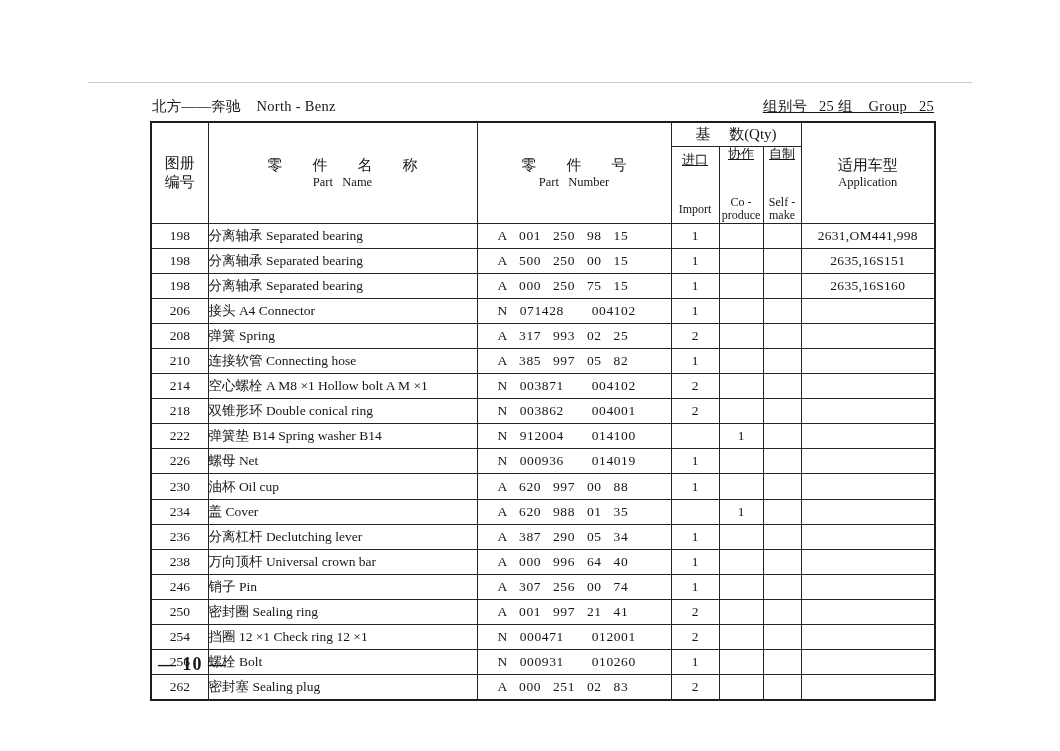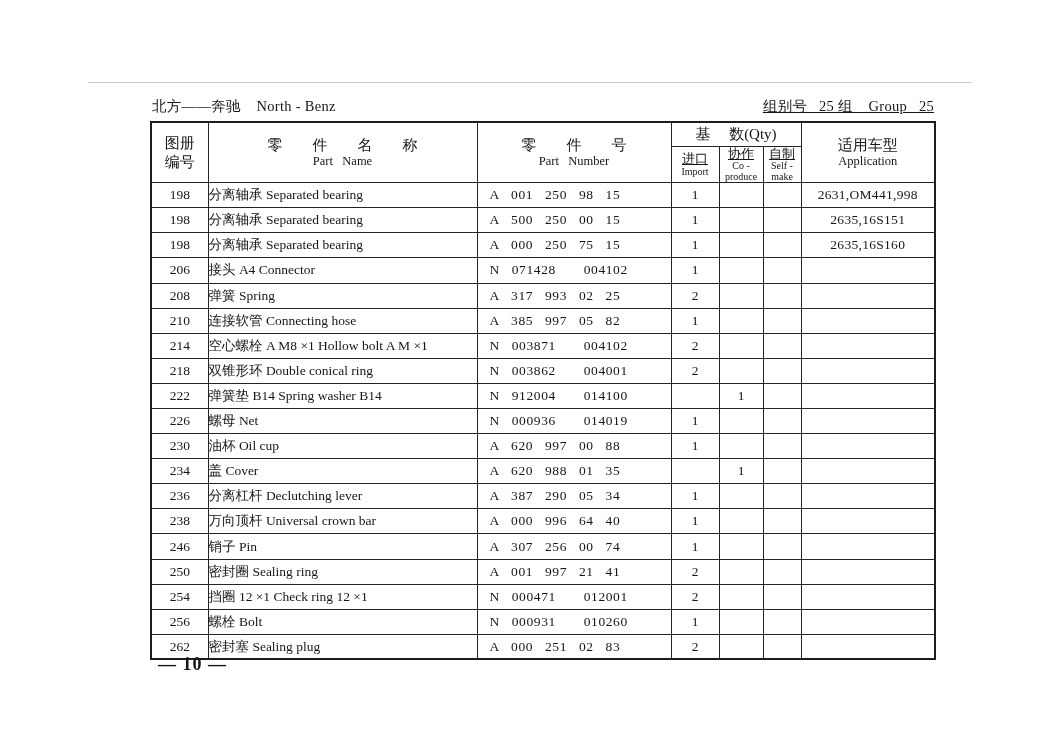--- a/index.html
+++ b/index.html
@@ -26,26 +26,26 @@
     border:2px solid #1d1d1d;
   }
   .parts-table th,.parts-table td{
     border:1px solid #242424;padding:0;font-weight:normal;vertical-align:middle;
   }
   thead tr.h1{height:24px;}
   thead tr.h2{height:24px;}
   .cn-big{font-size:15px;line-height:1.25;}
   .en-mid{font-size:12.5px;line-height:1.2;}
   .sub-cn{font-size:13px;line-height:1.05;text-decoration:underline;}
-  .sub-en{font-size:10px;line-height:1.1;letter-spacing:0;}
+  .sub-en{font-size:12px;line-height:1.1;letter-spacing:0;margin-top:36px;}
   thead th{text-align:center;}
   tbody tr{height:25.1px;}
   td.c-idx{text-align:center;font-size:13.5px;margin-left:16px;}
   td.c-name{text-align:left;padding-left:0;font-size:13.5px;}
-  td.c-num{text-align:left;padding-left:12px;font-size:13.5px;letter-spacing:.6px;white-space:pre;}
+  td.c-num{text-align:left;padding-left:20px;font-size:13.5px;letter-spacing:.6px;white-space:pre;}
   td.c-qty{text-align:center;font-size:13.5px;}
   td.c-app{text-align:center;font-size:13.5px;letter-spacing:.3px;}
   .page-num{
     position:absolute;left:158px;top:654px;font-size:18px;font-weight:bold;
     letter-spacing:1px;
   }
 </style>
 </head>
 <body>
 

